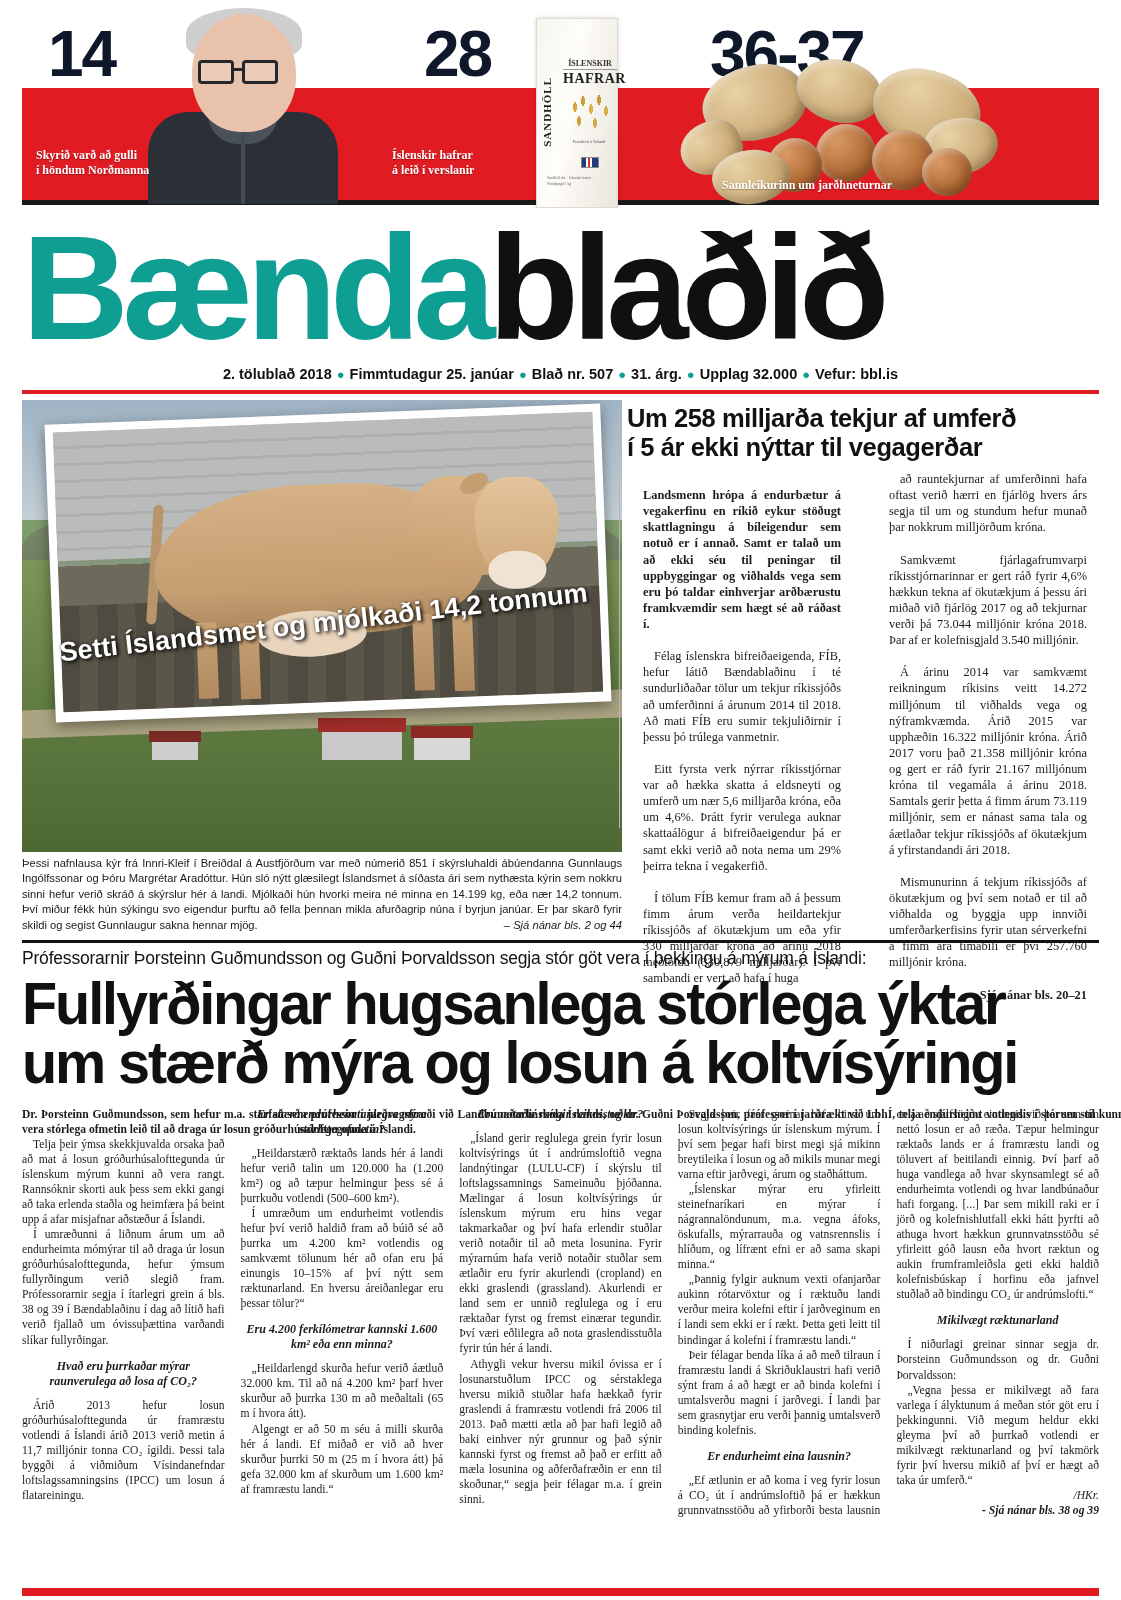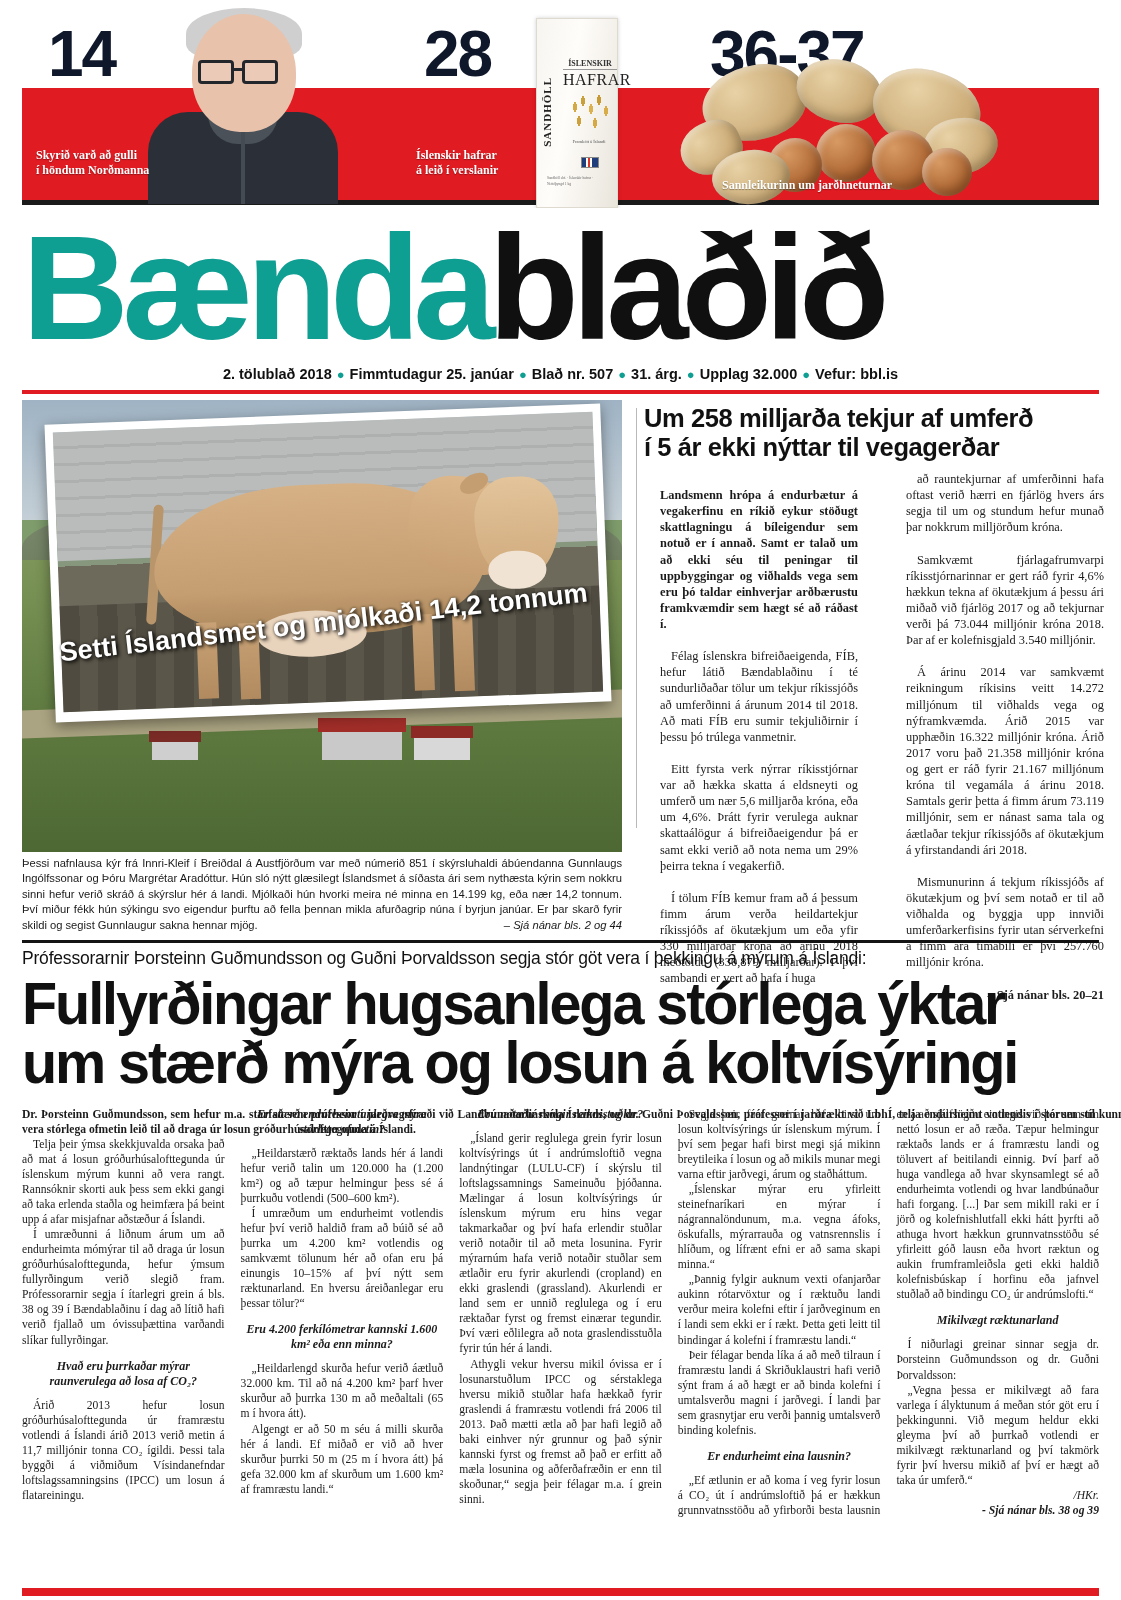--- a/index.html
+++ b/index.html
@@ -47,21 +47,21 @@
     position:absolute;
     font-family:Liberation Serif, serif;
     font-weight:bold;
     font-size:12px;
     color:#ffffff;
     line-height:1.25;
     text-shadow:0 1px 1px rgba(0,0,0,.35);
     z-index:6;
   }
   .promo-cap.c1 { left:36px;  top:148px; }
-  .promo-cap.c2 { left:392px; top:148px;margin-left:24px; }
+  .promo-cap.c2 { left:392px; top:148px; }
   .promo-cap.c3 { left:722px; top:178px; }
 
   
   .man {
     position:absolute; left:148px; top:8px; width:190px; height:196px;
     z-index:4; overflow:hidden;
   }
   .man .head {
     position:absolute; left:44px; top:6px; width:104px; height:118px;
     background:#e8c2ab; border-radius:50% 50% 46% 46%;
@@ -101,21 +101,21 @@
     font-family:"Liberation Serif", serif; font-weight:bold;
     font-size:11px; letter-spacing:1px; color:#222;
   }
   .oatbag .l1 {
     position:absolute; left:26px; top:40px; width:54px; text-align:center;
     font-family:"Liberation Serif", serif; font-size:8px; font-weight:bold;
     color:#333; border-bottom:1px solid #999; padding-bottom:1px;
   }
   .oatbag .l2 {
     position:absolute; left:26px; top:52px; width:54px; text-align:center;
-    font-family:"Liberation Serif", serif; font-size:16px; font-weight:normal;
+    font-family:"Liberation Serif", serif; font-size:14px; font-weight:bold;
     color:#222; letter-spacing:.5px;
   }
   .oatbag .grain {
     position:absolute; left:30px; top:72px; width:46px; height:44px;
     background:
       radial-gradient(ellipse 3px 9px at 8px 16px, #d4a843 60%, transparent 62%),
       radial-gradient(ellipse 3px 9px at 16px 10px, #c9a03c 60%, transparent 62%),
       radial-gradient(ellipse 3px 9px at 24px 18px, #dbb24f 60%, transparent 62%),
       radial-gradient(ellipse 3px 9px at 32px 9px, #c79a36 60%, transparent 62%),
       radial-gradient(ellipse 3px 9px at 39px 20px, #d8ad47 60%, transparent 62%),
@@ -272,21 +272,21 @@
     position:absolute; left:22px; top:456px; width:600px;
     font-family:"Liberation Sans", sans-serif;
     font-size:11.2px;
     line-height:1.38;
     color:#1a1a1a;
     text-align:justify;
   }
   .caption .ref { font-style:italic; float:right; }
 
   
-  .lead-right { position:absolute; left:644px; top:0px; width:476px; }
+  .lead-right { position:absolute; left:627px; top:0px; width:476px; }
   .lead-right .vline {
     position:absolute; left:-8px; top:8px; width:1px; height:420px; background:#b9b9b9;
   }
   .lead-hl {
     font-family:"Liberation Sans", sans-serif;
     font-weight:bold;
     font-size:25.5px;
     line-height:1.12;
     color:#111;
     letter-spacing:-0.4px;

